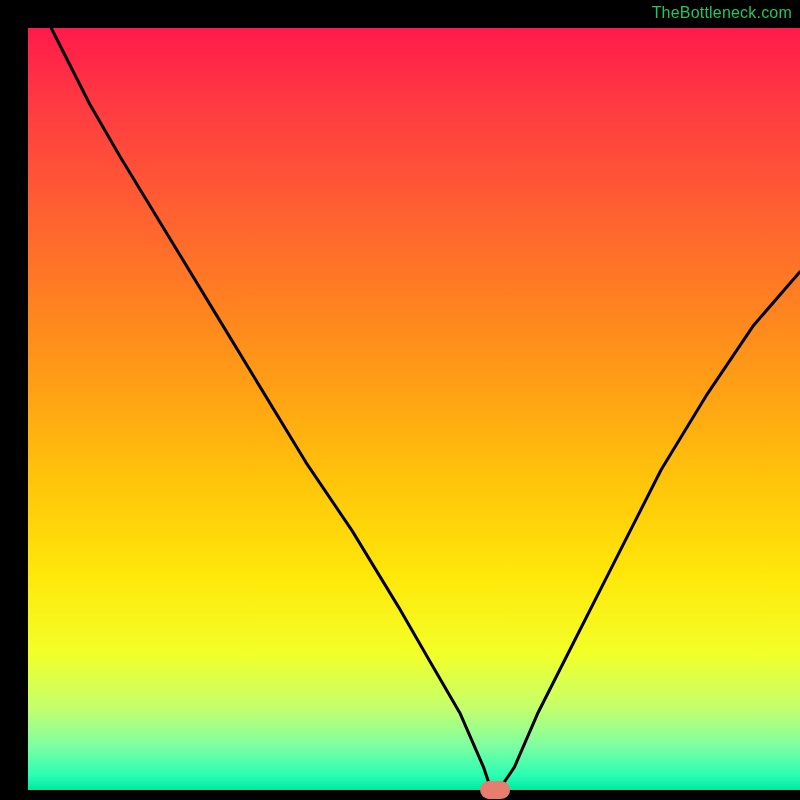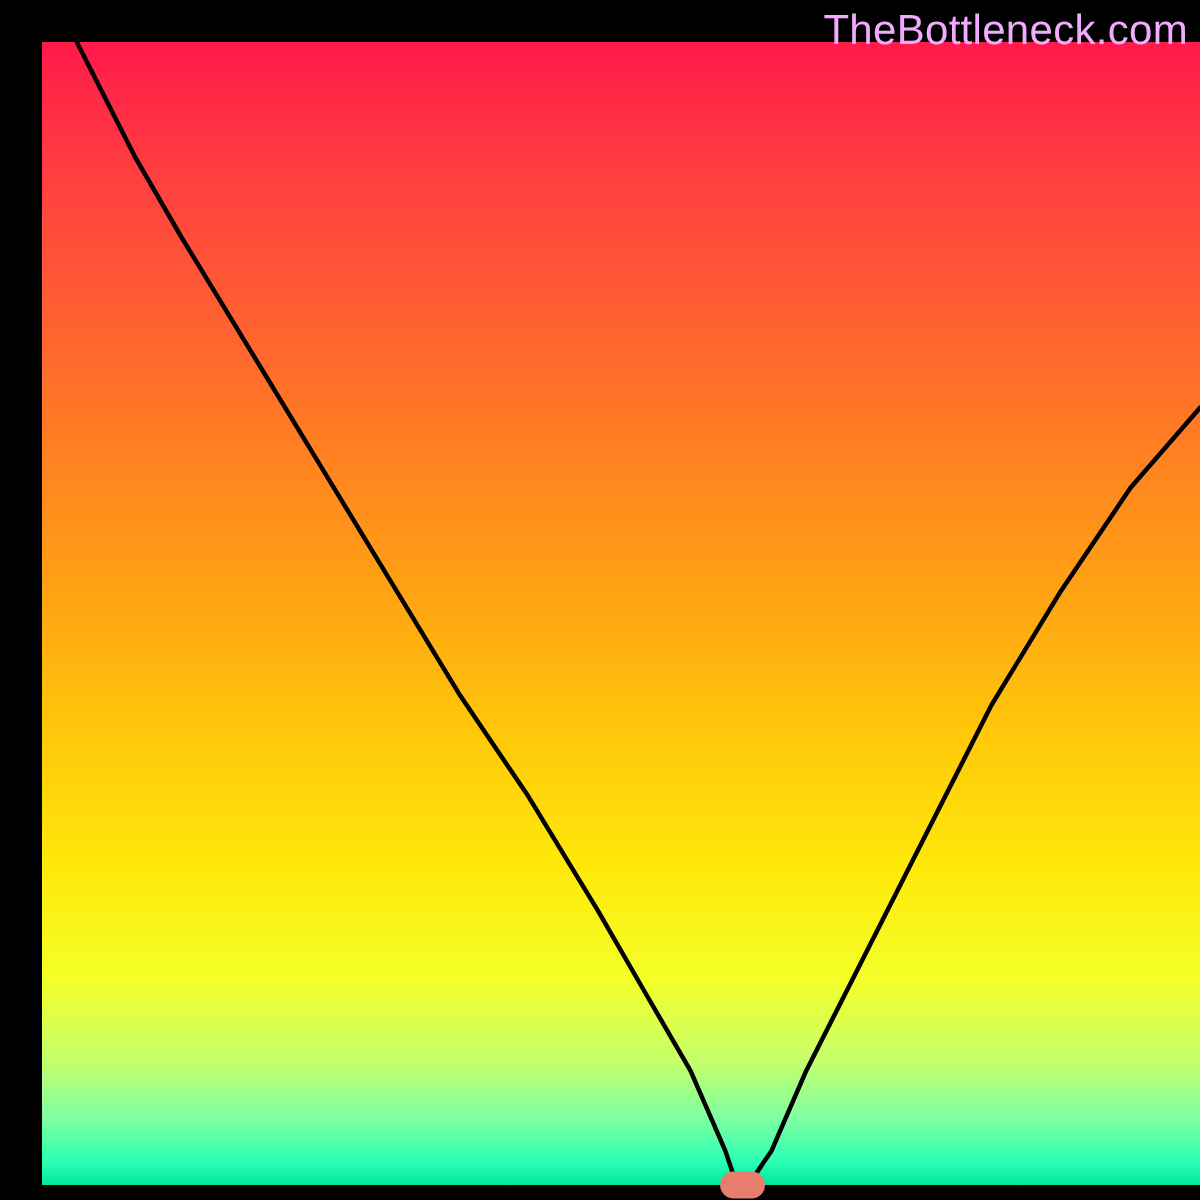--- a/index.html
+++ b/index.html
@@ -13,23 +13,23 @@
     background: #000;
   }
   .chart-wrap {
     position: absolute;
     inset: 0;
   }
   .watermark {
     position: absolute;
     top: 4px;
     right: 8px;
-    font-size: 28px;
+    font-size: 16px;
     font-weight: 500;
-    color: #f0abfc;
+    color: #22c55e;
     letter-spacing: 0.2px;
     z-index: 10;
     pointer-events: none;
   }
   svg { display: block; }
 </style>
 </head>
 <body>
 
 <div class="chart-wrap">

